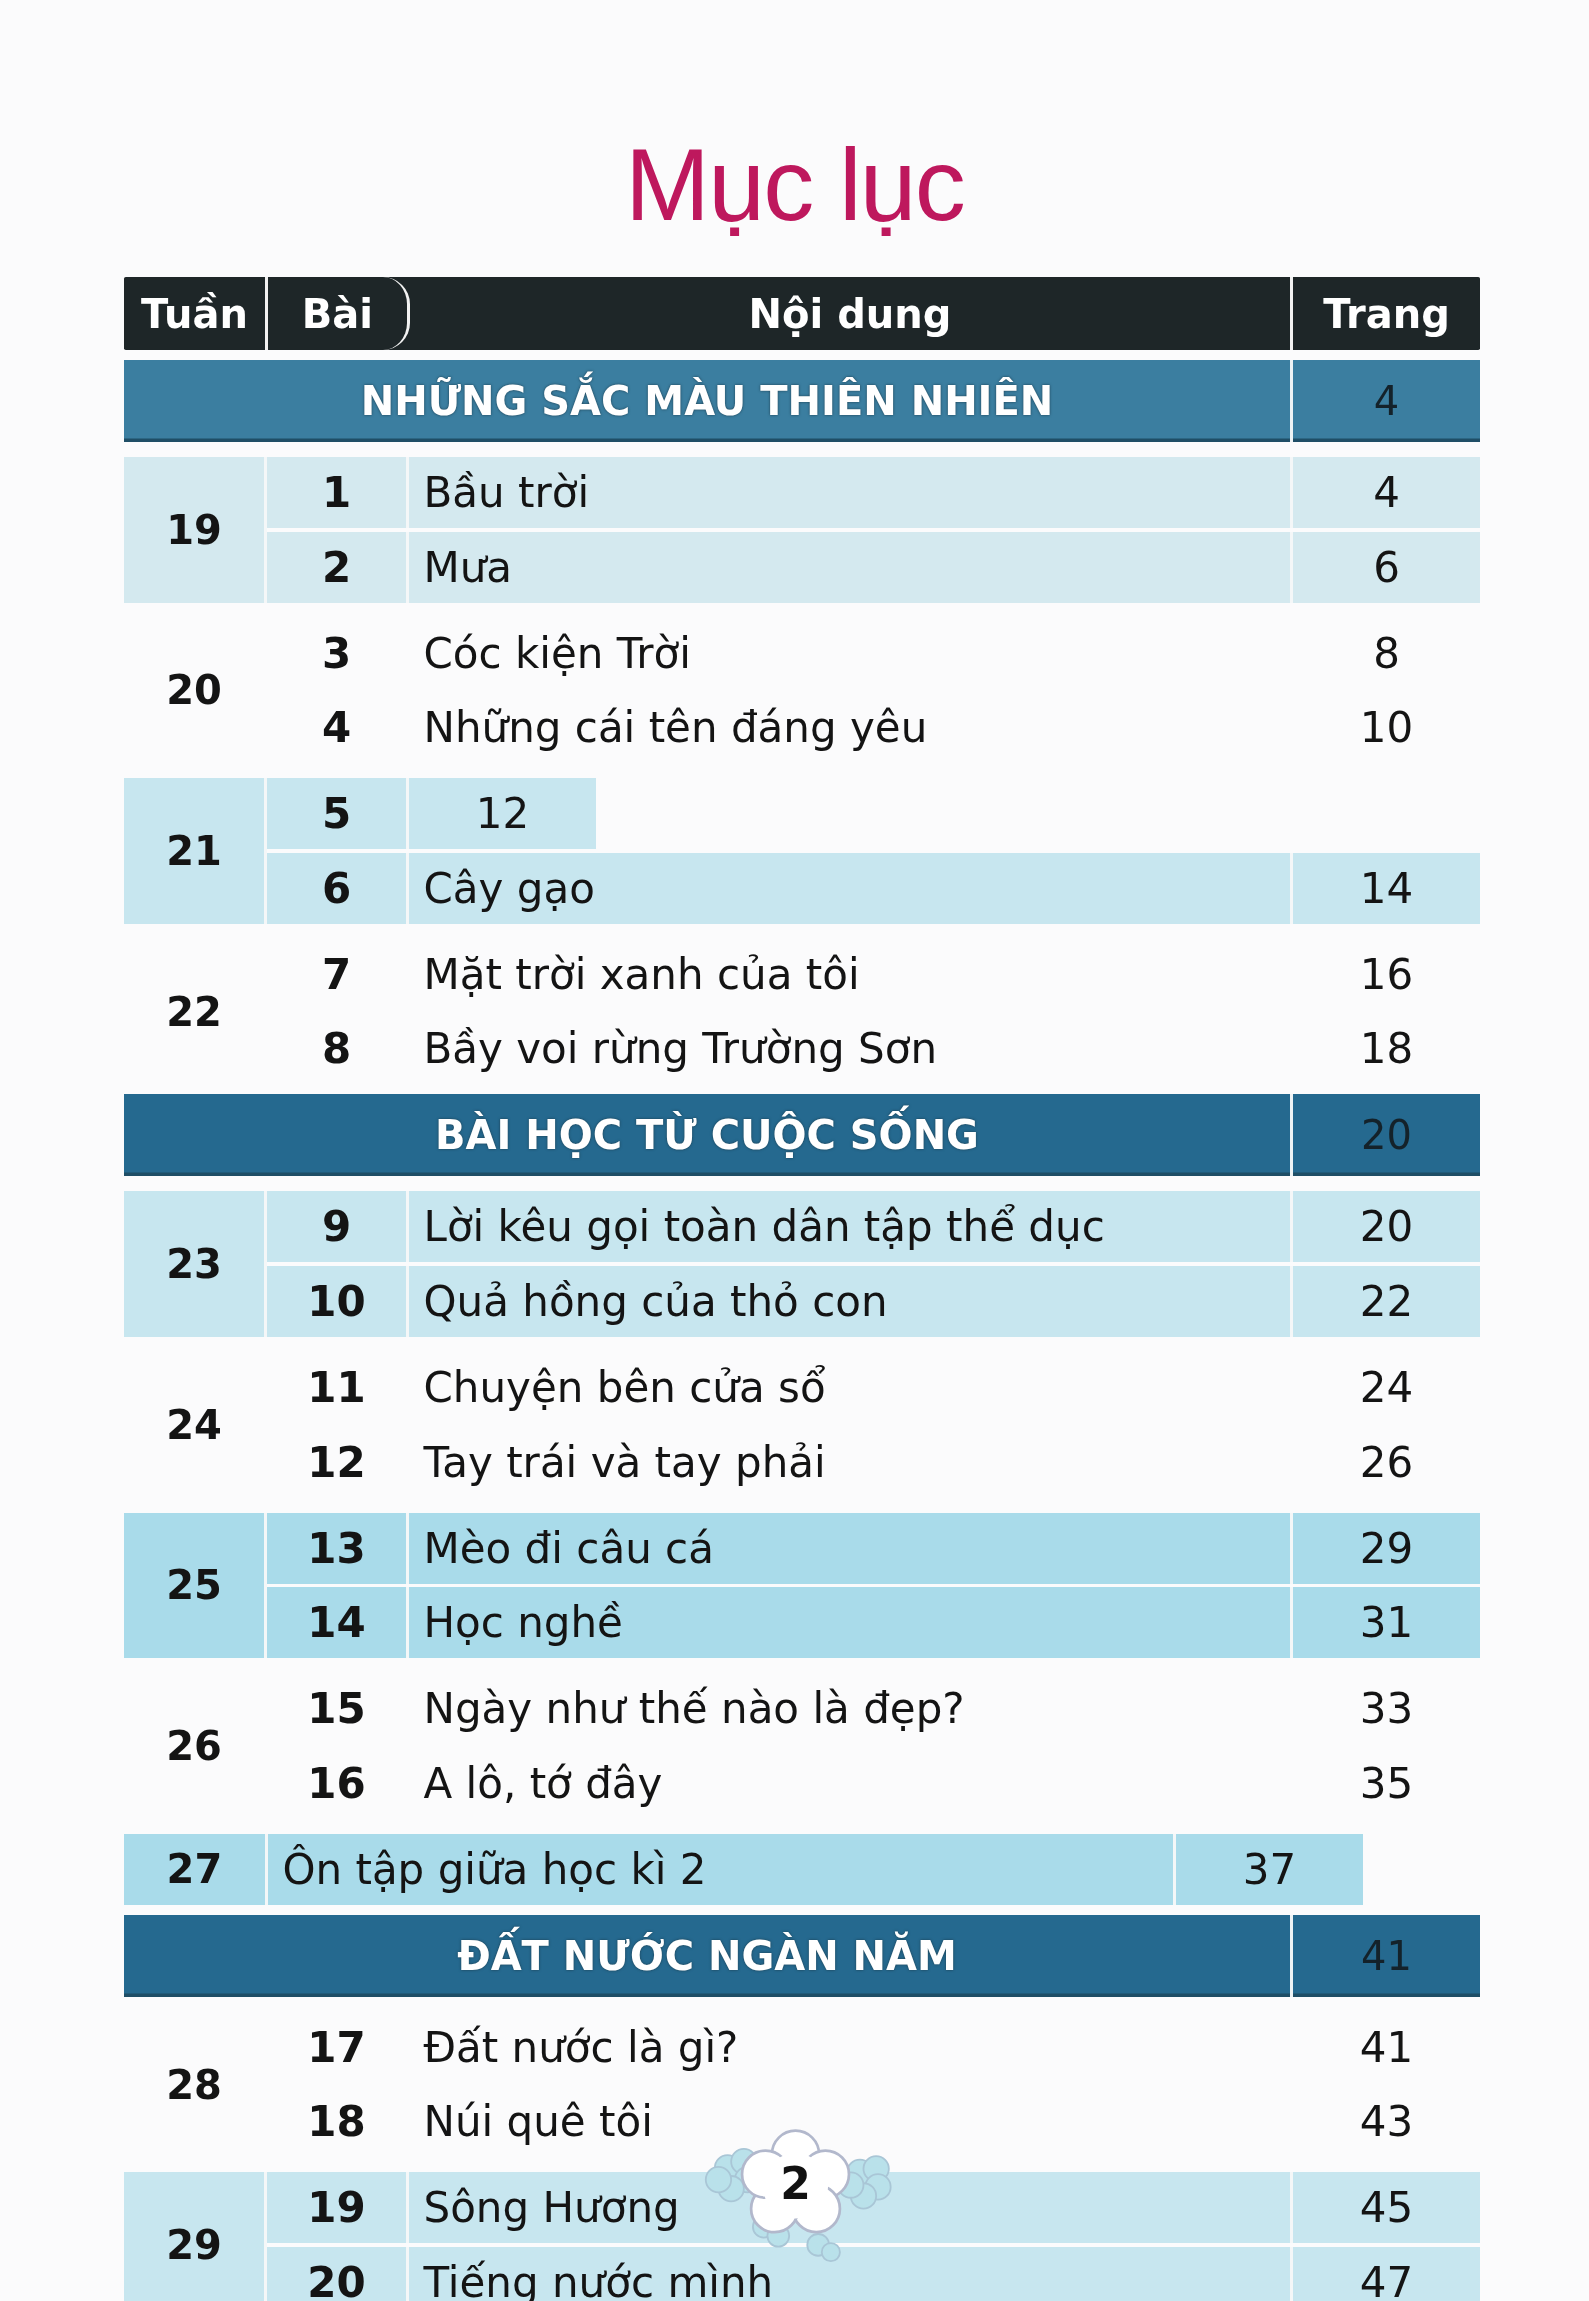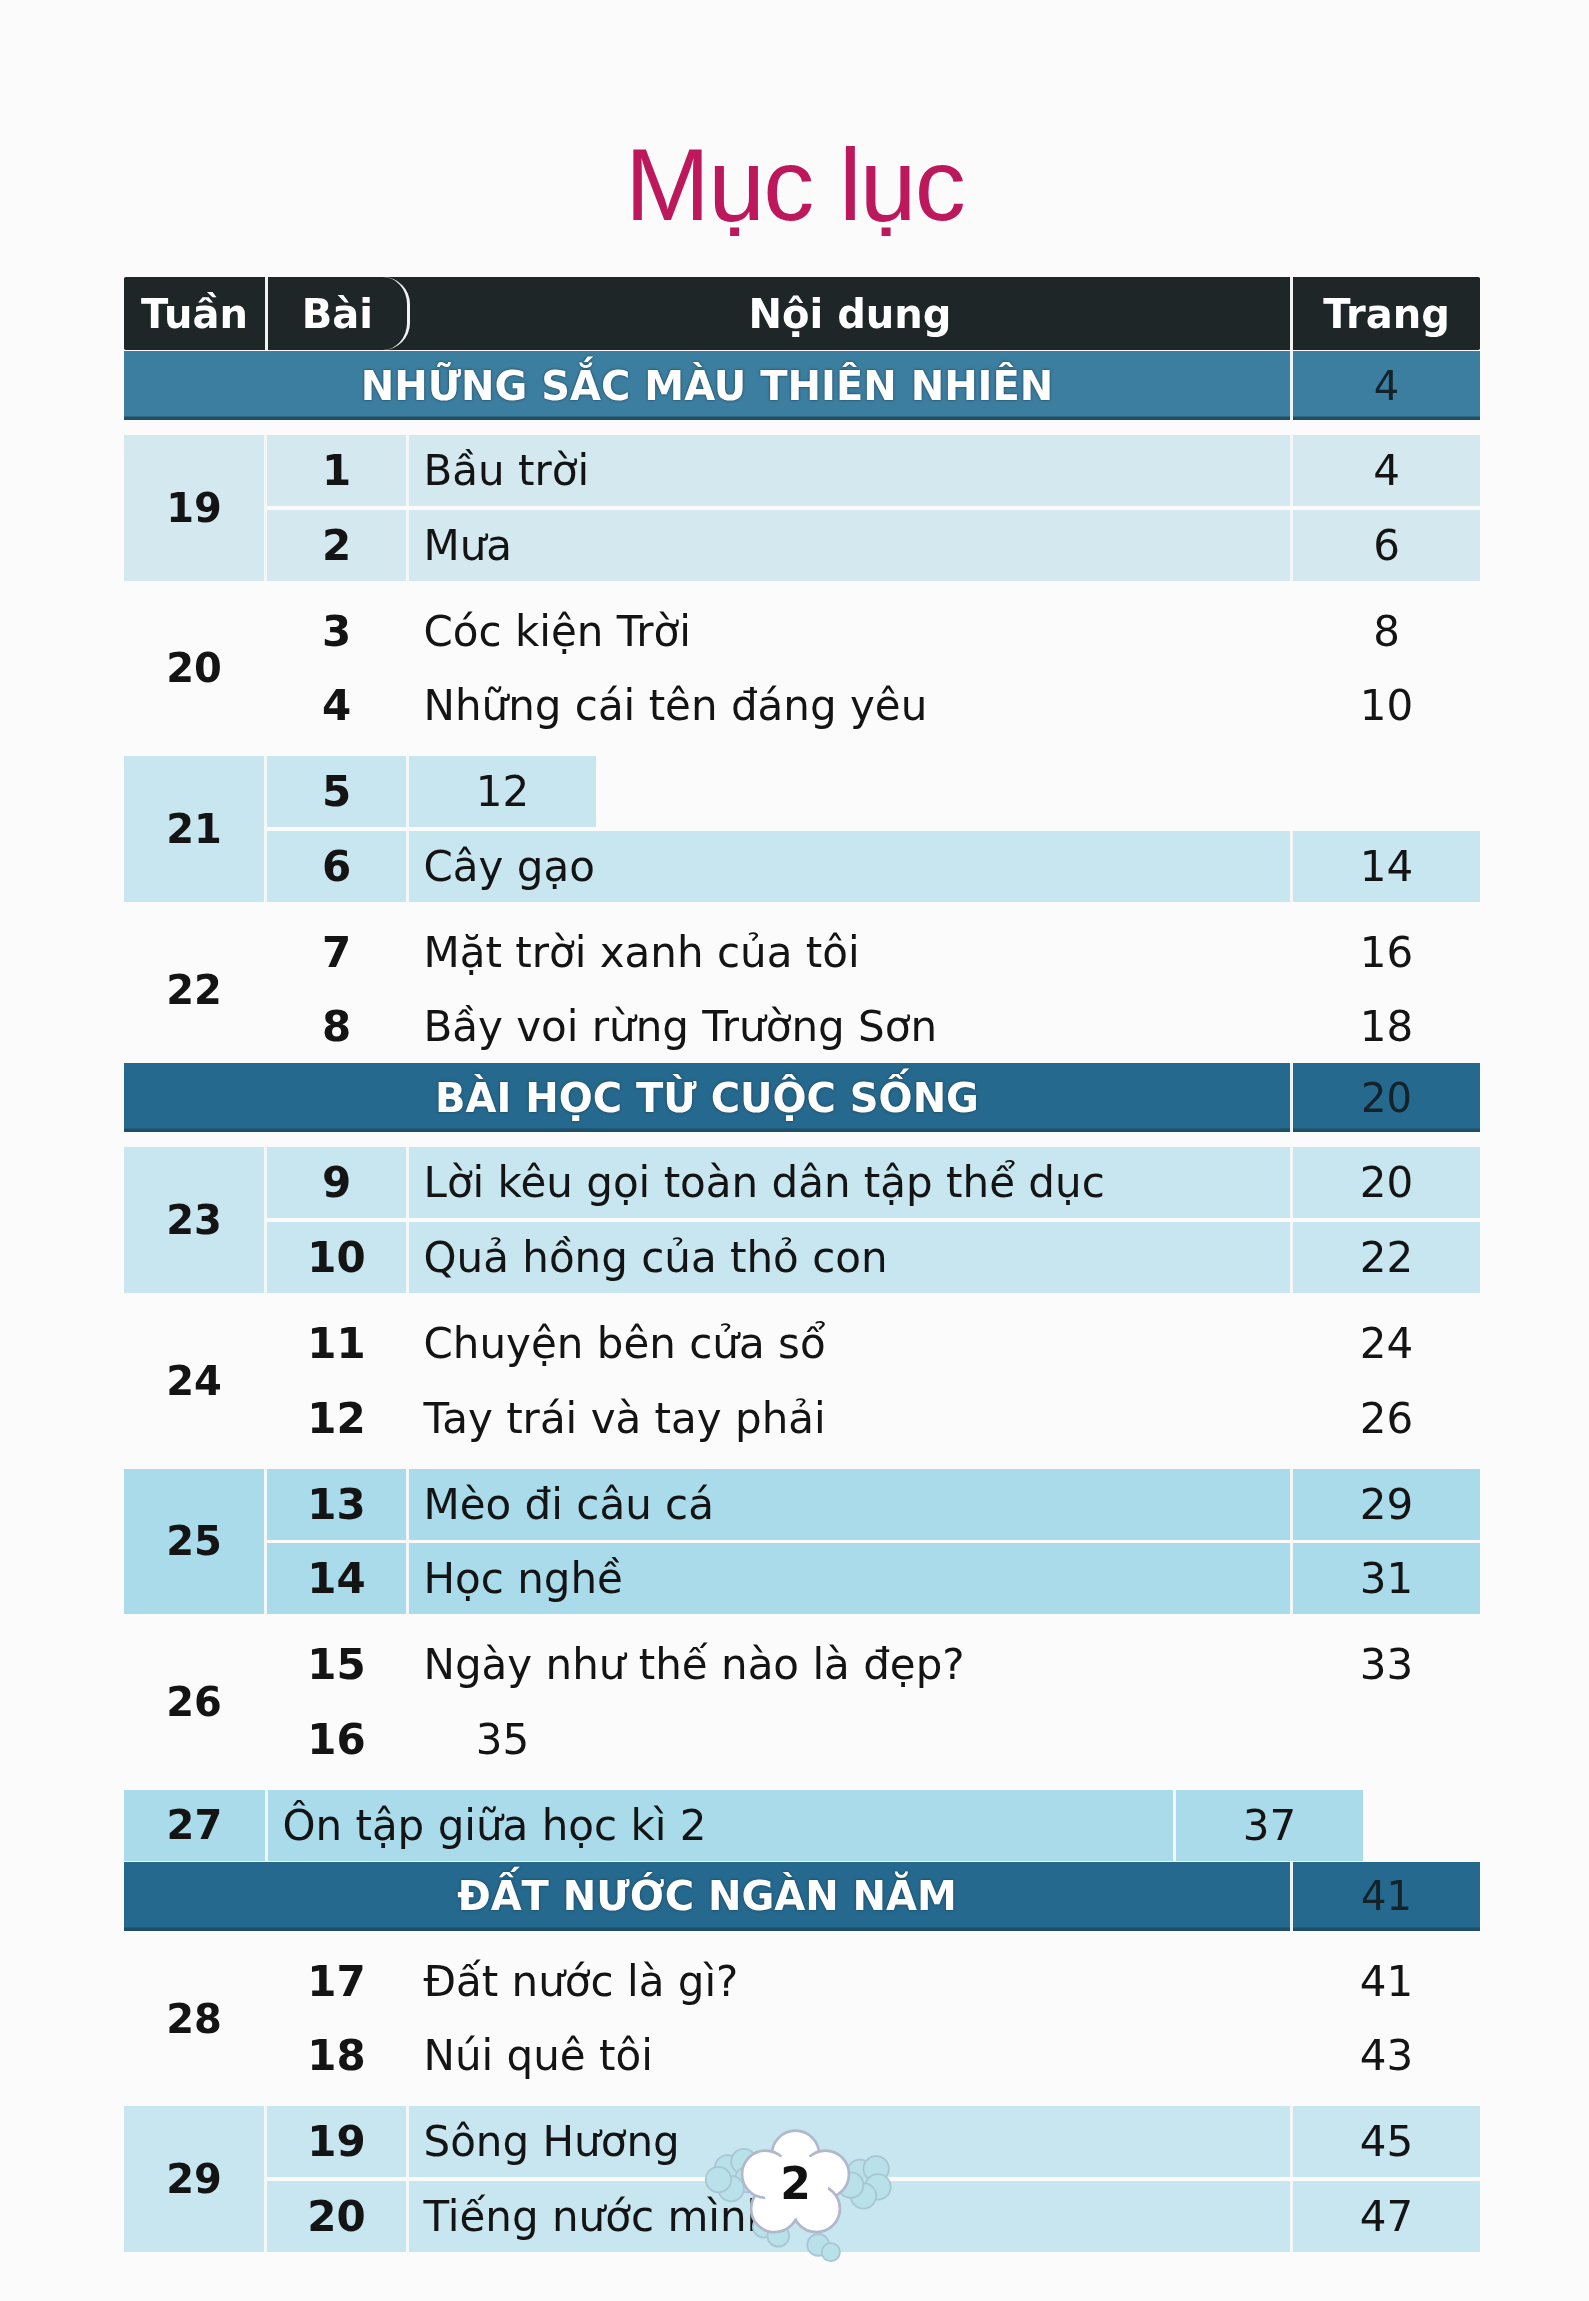--- a/index.html
+++ b/index.html
@@ -19,21 +19,21 @@
     display:flex; height:73px; background:#1e2628; border-radius:1.8px;
   }
   .hdr > div {
     color:#fff; font-weight:bold; font-size:40px; display:flex; align-items:center; justify-content:center;
     border-right:3.6px solid #f2f2f2; box-sizing:border-box;
   }
   .hdr > div:last-child { border-right:none; }
   .c1 { width:144px; } .c2 { width:142px;border-radius:27px; } .c3 { width:884px; } .c4 { width:187px; }
 
   .sec {
-    display:flex; height:69px; margin-top:1px; background:#3b7ea0;
+    display:flex; height:82px; margin-top:10px; background:#3b7ea0;
     box-shadow: inset 0 -3.6px 0 #1f4e66;
   }
   .sec .sec-title {
     width:1169px; display:flex; align-items:center; justify-content:center;
     color:#fff; font-weight:bold; font-size:40px; text-transform:uppercase;
     border-right:3.6px solid #eef3f5; box-sizing:border-box;
     text-shadow:0 0 2.7px #1b3b4b;
   }
   .sec.dark { background:#25698f; }
   .sec .sec-page { width:187px; display:flex; align-items:center; justify-content:center; font-size:40px; color:#14222a; }
@@ -200,20 +200,21 @@
   <div class="week">
     <div class="wk cell" style="border-right-color:transparent">26</div>
     <div class="rows">
       <div class="row">
         <div class="cell r-num" style="border-right-color:transparent">15</div>
         <div class="cell r-title" style="border-right-color:transparent">Ngày như thế nào là đẹp?</div>
         <div class="cell r-page">33</div>
       </div>
       <div class="row">
         <div class="cell r-num" style="border-right-color:transparent">16</div>
+        <div class="cell r-title" style="border-right-color:transparent">A lô, tớ đây</div>
         <div class="cell r-page">35</div>
       </div>
     </div>
   </div>
 
   <div class="week blue strong">
     <div class="wk cell">27</div>
     <div class="rows">
       <div class="row wide">
         <div class="cell r-title">Ôn tập giữa học kì 2</div>

